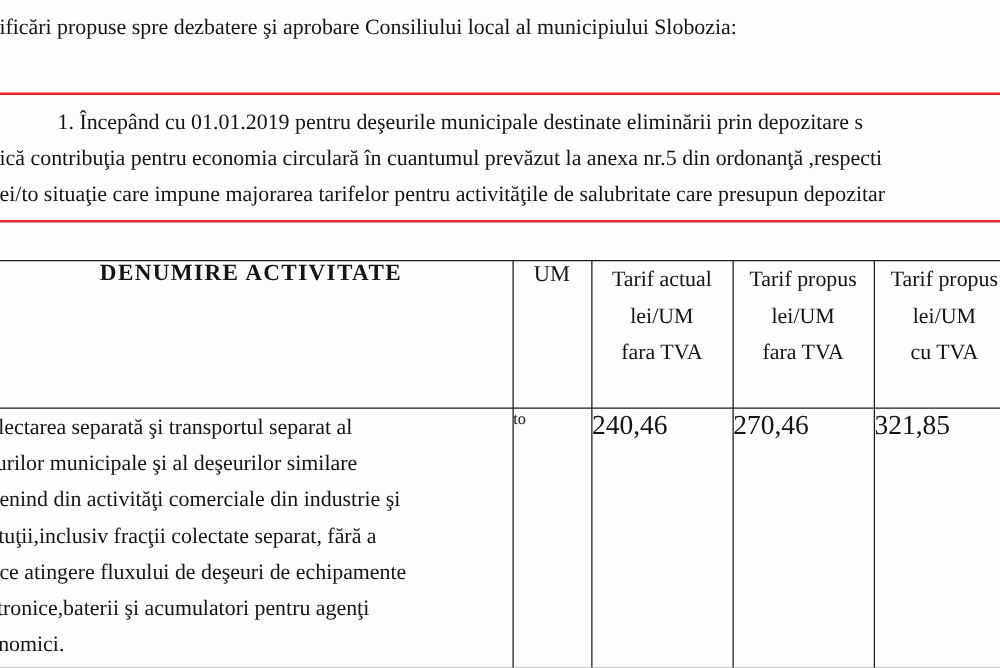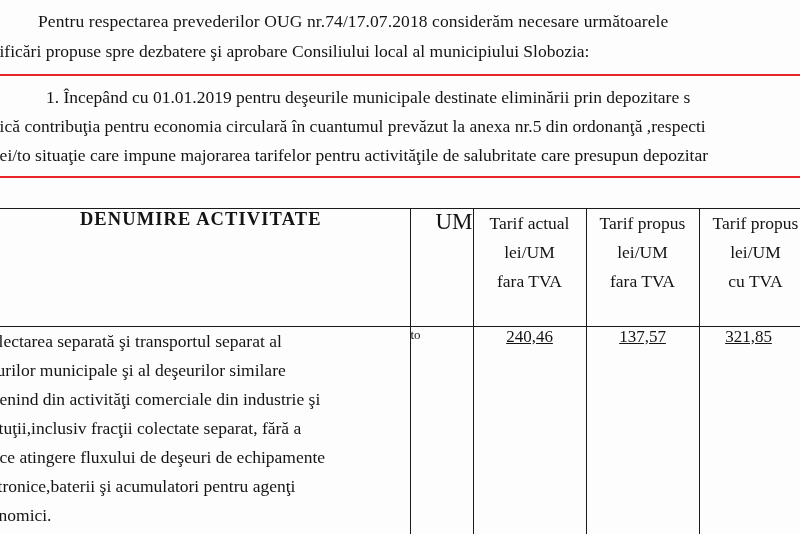--- a/index.html
+++ b/index.html
@@ -101,22 +101,22 @@
   .th-name {
     font-size: 18.5px;
     font-weight: bold;
     letter-spacing: 1.1px;
     text-align: center;
     padding: 17px 6px 0 48px;
     height: 118px;
     box-sizing: border-box;
   }
   .th-um {
-    font-size: 23px;
-    text-align: right;
+    font-size: 18px;
+    text-align: center;
     padding: 17px 0 0 7px;
     font-weight: normal;
   }
   .th-num {
     font-size: 17.5px;
     font-weight: normal;
     text-align: center;
     padding: 17px 4px 0 4px;
     line-height: 29px;
   }
@@ -131,34 +131,32 @@
     height: 208px;
     box-sizing: border-box;
   }
   td.c-name .nowrapline { white-space: nowrap; display: block; margin-left: -10px;}
   td.c-name b { font-weight: normal; }
   td.c-um {
     font-size: 13px;
     padding: 8px 0 0 7px;
   }
   td.c-num {
-    font-size: 17px;
-    text-align: center;
+    font-size: 22px;
+    text-align: left;
     padding: 8px 6px 0 0;
-    text-decoration: underline;
   }
   td.c-num.pad-right { padding-right: 14px; }
 </style>
 </head>
 <body>
 
 <div class="page">
 
   <div class="intro">
-    <p class="l1">Pentru   respectarea   prevederilor   OUG   nr.74/17.07.2018   considerăm   necesare   următoarele</p>
     <p class="l2">odificări propuse spre dezbatere şi aprobare Consiliului local al municipiului Slobozia:</p>
   </div>
 
   <div class="redbox">
     <p class="r1">1. Începând  cu  01.01.2019  pentru  deşeurile  municipale  destinate  eliminării    prin  depozitare    s</p>
     <p class="r2">plică contribuţia pentru economia circulară în cuantumul prevăzut  la anexa nr.5 din ordonanţă ,respecti</p>
     <p class="r3">0lei/to  situaţie care impune majorarea tarifelor pentru activităţile de salubritate care presupun depozitar</p>
   </div>
 
   <div class="tbl-wrap">
@@ -190,20 +188,20 @@
             <span class="nowrapline">colectarea    separată    şi    transportul    separat    al</span>
             <span class="nowrapline">şeurilor  municipale  şi  al  deşeurilor  similare</span>
             <span class="nowrapline">ovenind   din   activităţi   comerciale   din   industrie   şi</span>
             <span class="nowrapline">stituţii,inclusiv  fracţii  colectate  separat,  fără  a</span>
             <span class="nowrapline">duce atingere fluxului de deşeuri de echipamente</span>
             <span class="nowrapline"><span>ectronice,baterii  şi  acumulatori  </span><b>pentru       agenţi</b></span>
             <span class="nowrapline"><b>conomici.</b></span>
           </td>
           <td class="c-um">to</td>
           <td class="c-num">240,46</td>
-          <td class="c-num">137,57</td>
+          <td class="c-num">270,46</td>
           <td class="c-num pad-right">321,85</td>
         </tr>
       </tbody>
     </table>
   </div>
 
 </div>
 
 </body></html>

